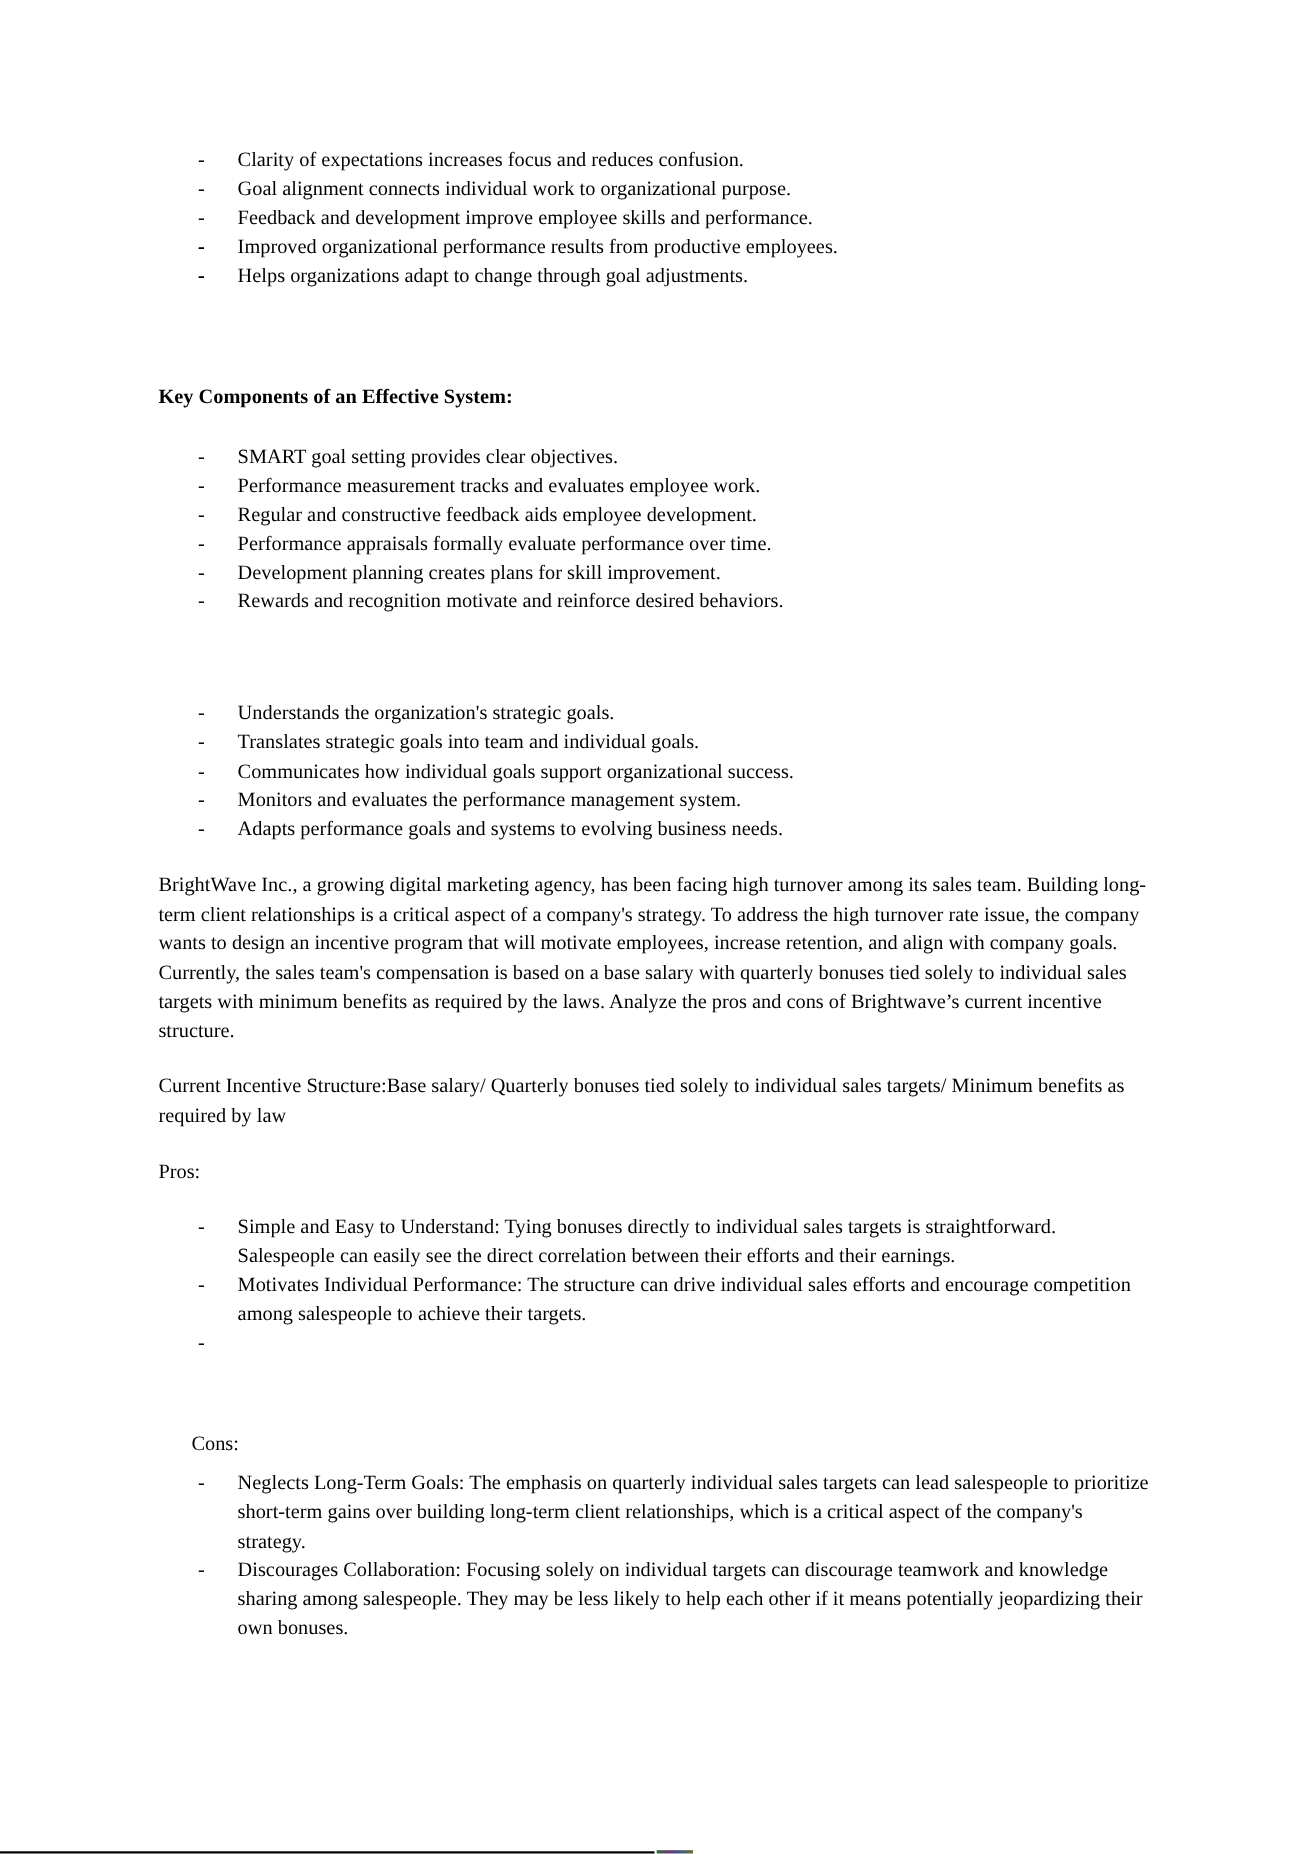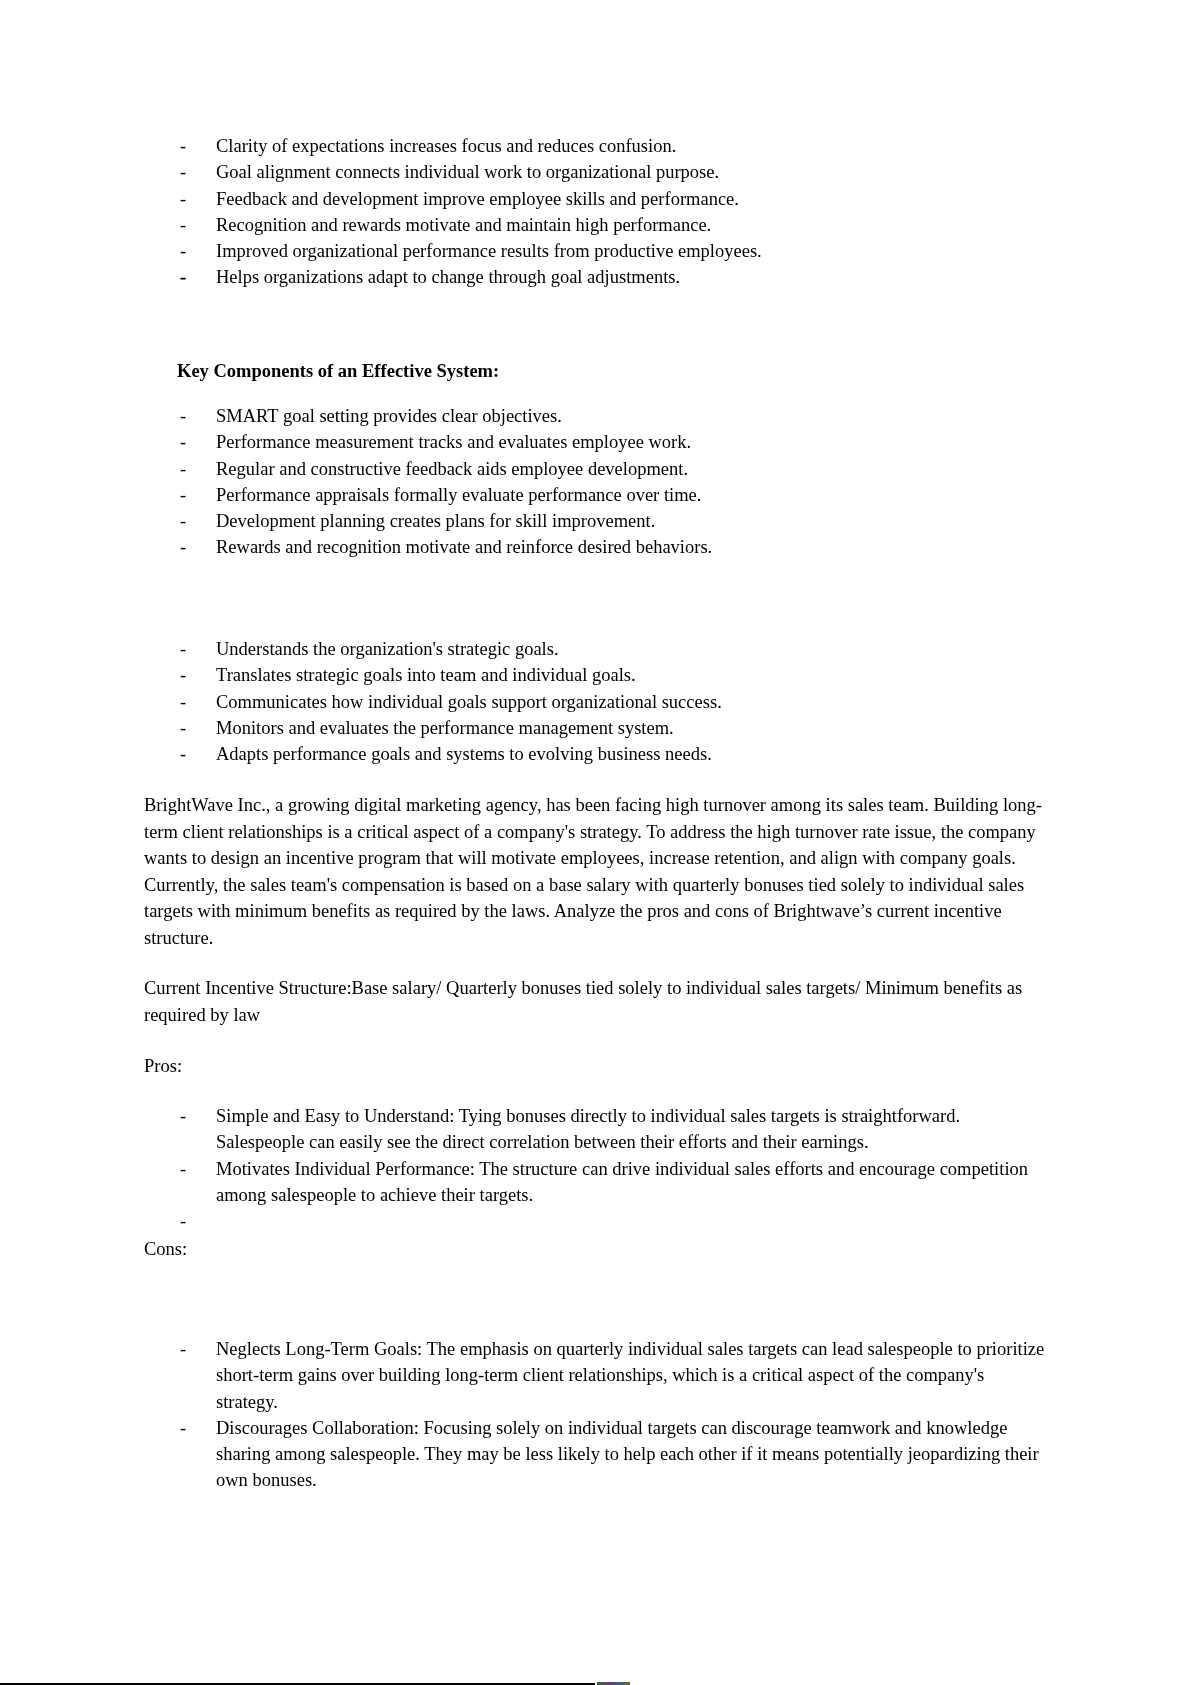--- a/index.html
+++ b/index.html
@@ -75,27 +75,27 @@
 </style>
 </head>
 <body>
 
 <div class="page">
 
   <ul class="list" style="top:133px;">
     <li><span class="dash">-</span><span>Clarity of expectations increases focus and reduces confusion.</span></li>
     <li><span class="dash">-</span><span>Goal alignment connects individual work to organizational purpose.</span></li>
     <li><span class="dash">-</span><span>Feedback and development improve employee skills and performance.</span></li>
-    <li><span class="dash">-</span><span>Recognition and rewards motivate and maintain high performance.</span></li>
+    <li><span class="dash">-</span></li>
     <li><span class="dash">-</span><span>Improved organizational performance results from productive employees.</span></li>
     <li><span class="dash">-</span></li>
     <li><span class="dash">-</span><span>Helps organizations adapt to change through goal adjustments.</span></li>
   </ul>
 
-  <div class="block heading" style="top:358px;margin-left:33px;">Key Components of an Effective System:</div>
+  <div class="block heading" style="top:348px;">Key Components of an Effective System:</div>
   <ul class="list" style="top:403px;">
     <li><span class="dash">-</span><span>SMART goal setting provides clear objectives.</span></li>
     <li><span class="dash">-</span><span>Performance measurement tracks and evaluates employee work.</span></li>
     <li><span class="dash">-</span><span>Regular and constructive feedback aids employee development.</span></li>
     <li><span class="dash">-</span><span>Performance appraisals formally evaluate performance over time.</span></li>
     <li><span class="dash">-</span><span>Development planning creates plans for skill improvement.</span></li>
     <li><span class="dash">-</span><span>Rewards and recognition motivate and reinforce desired behaviors.</span></li>
   </ul>
 
   <ul class="list" style="top:636px;">
@@ -110,21 +110,21 @@
 
   <div class="block para" style="top:975px; width:890px;">Current Incentive Structure:Base salary/ Quarterly bonuses tied solely to individual sales targets/ Minimum benefits as required by law</div>
 
   <div class="block para" style="top:1053px;">Pros:</div>
   <ul class="list" style="top:1103px; width:905px;">
     <li><span class="dash">-</span><span>Simple and Easy to Understand: Tying bonuses directly to individual sales targets is straightforward. Salespeople can easily see the direct correlation between their efforts and their earnings.</span></li>
     <li><span class="dash">-</span><span>Motivates Individual Performance: The structure can drive individual sales efforts and encourage competition among salespeople to achieve their targets.</span></li>
     <li><span class="dash">-</span></li>
   </ul>
 
-  <div class="block para" style="top:1236px;">Cons:</div>
+  <div class="block para" style="top:1300px;margin-left:30px;">Cons:</div>
   <ul class="list" style="top:1336px; width:905px;">
     <li><span class="dash">-</span><span>Neglects Long-Term Goals: The emphasis on quarterly individual sales targets can lead salespeople to prioritize short-term gains over building long-term client relationships, which is a critical aspect of the company's strategy.</span></li>
     <li><span class="dash">-</span><span>Discourages Collaboration: Focusing solely on individual targets can discourage teamwork and knowledge sharing among salespeople. They may be less likely to help each other if it means potentially jeopardizing their own bonuses.</span></li>
   </ul>
 
   <div class="bottom-rule"></div>
   <div class="bottom-frag"></div>
 </div>
 
 </body></html>

